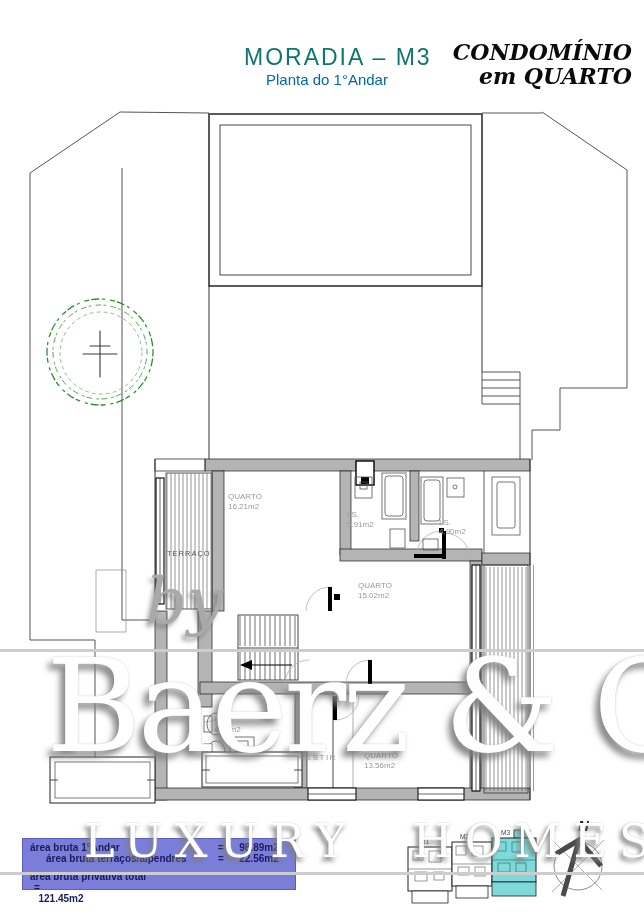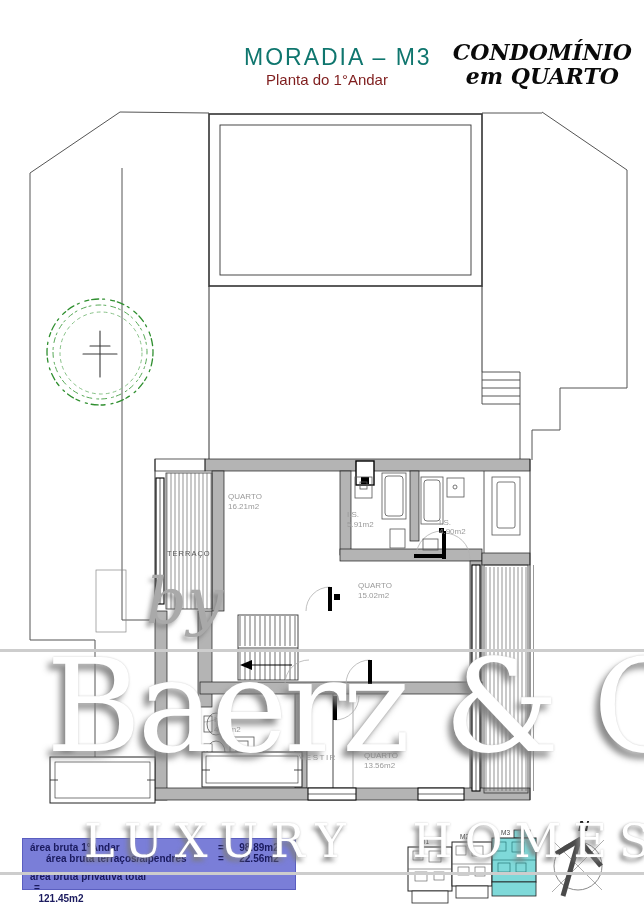--- a/index.html
+++ b/index.html
@@ -7,22 +7,22 @@
         font-family:"Liberation Sans",sans-serif;}
   .abs{position:absolute;}
   .plan-svg{position:absolute;left:0;top:0;z-index:10;}
   .plan-svg text{font-family:"Liberation Sans",sans-serif;}
   .rl{font-size:8px;fill:#9a9a9a;}
   .tl{font-size:7.5px;fill:#555;letter-spacing:1px;}
   .kl{font-size:6.5px;fill:#444;}
   .cn{font:bold italic 15px "Liberation Sans",sans-serif;fill:#111;}
 
   .title{left:244px;top:44px;font-size:23px;letter-spacing:2px;color:#0f766e;z-index:15;}
-  .subtitle{left:266px;top:71px;font-size:15px;color:#7f1d1d;z-index:15;}
-  .brand{right:12px;top:40px;text-align:center;font-family:"DejaVu Serif",serif;
+  .subtitle{left:266px;top:71px;font-size:15px;color:#0369a1;z-index:15;}
+  .brand{right:12px;top:40px;text-align:right;font-family:"DejaVu Serif",serif;
          font-style:italic;font-weight:bold;font-size:22px;line-height:24px;color:#0a0a0a;z-index:15;}
 
   .area-table{left:22px;top:838px;width:272px;height:50px;background:#7a7ed8;
               border:1px solid #5a5ec0;z-index:20;}
   .area-row{position:absolute;left:7px;right:5px;display:flex;font-size:10px;
             font-weight:bold;color:#1a1a5e;}
   .area-row .lbl{flex:1;}
   .area-row .eq{width:14px;text-align:center;}
   .area-row .val{width:62px;text-align:center;}
   .r1{top:3px;} .r2{top:14px;margin-left:16px;} .r3{top:32px;flex-direction:column;}

